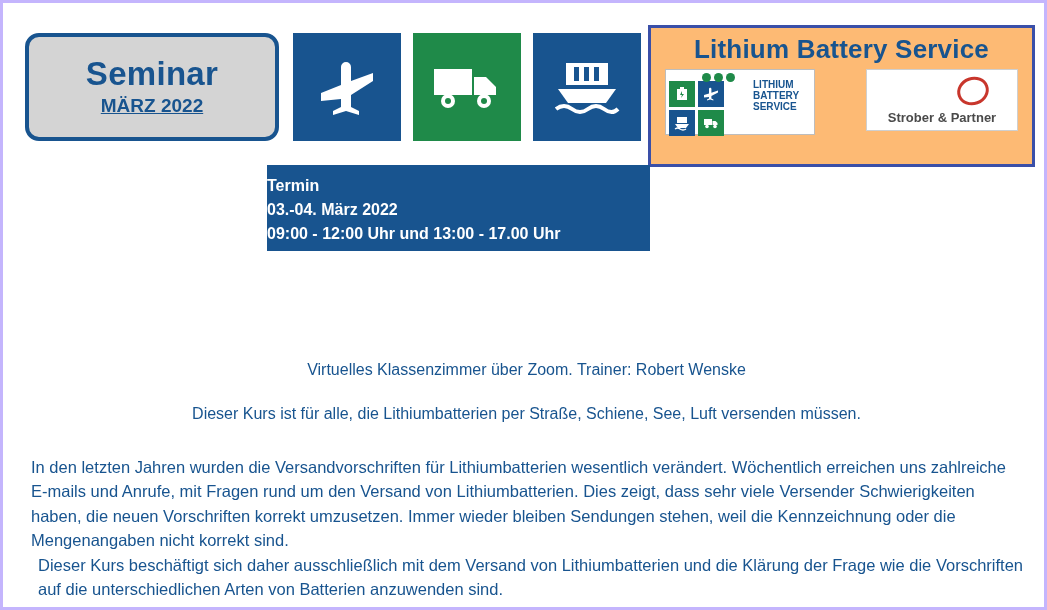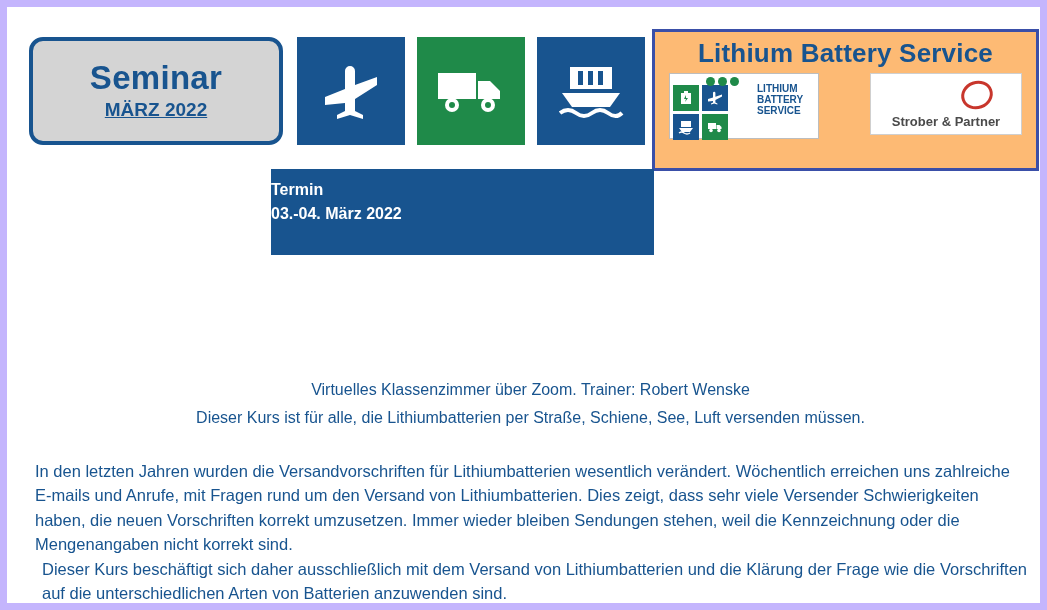--- a/index.html
+++ b/index.html
@@ -12,21 +12,21 @@
     background: #ffffff;
     font-family: "Liberation Sans", sans-serif;
     color: #1c4e85;
     overflow: hidden;
   }
   .page {
     position: relative;
     width: 1047px;
     height: 610px;
     box-sizing: border-box;
-    border: 7px solid #c4b5fd;
+    border: 3px solid #c4b5fd;
     background: #ffffff;
   }
 
   
   .header {
     position: absolute;
     top: 14px;
     left: 0;
     width: 1047px;
     height: 132px;
@@ -208,21 +208,21 @@
     left: 40px;
     width: 967px;
     text-align: center;
     font-size: 19px;
     font-weight: bold;
     color: #18548f;
     line-height: 1.45;
   }
   .subline {
     position: absolute;
-    top: 374px;
+    top: 358px;
     left: 40px;
     width: 967px;
     text-align: center;
     font-size: 16px;
     color: #18548f;
   }
   .subline2 {
     position: absolute;
     top: 402px;
     left: 40px;
@@ -343,20 +343,21 @@
           <div class="partner-name">Strober &amp; Partner</div>
         </div>
 
       </div>
     </div>
   </div>
 
   <div class="termin-box">
     <div class="termin-line">Termin</div>
     <div class="termin-line">03.-04. März 2022</div>
+    <div class="termin-line">09:00 - 12:00 Uhr und 13:00 - 17.00 Uhr</div>
   </div>
 
   <div class="subline">Virtuelles Klassenzimmer über Zoom. Trainer: Robert Wenske</div>
   <div class="subline2">Dieser Kurs ist für alle, die Lithiumbatterien per Straße, Schiene, See, Luft versenden müssen.</div>
 
   <div class="paragraphs">
     <p>In den letzten Jahren wurden die Versandvorschriften für Lithiumbatterien wesentlich verändert. Wöchentlich erreichen uns zahlreiche E-mails und Anrufe, mit Fragen rund um den Versand von Lithiumbatterien. Dies zeigt, dass sehr viele Versender Schwierigkeiten haben, die neuen Vorschriften korrekt umzusetzen. Immer wieder bleiben Sendungen stehen, weil die Kennzeichnung oder die Mengenangaben nicht korrekt sind.</p>
     <p>Dieser Kurs beschäftigt sich daher ausschließlich mit dem Versand von Lithiumbatterien und die Klärung der Frage wie die Vorschriften auf die unterschiedlichen Arten von Batterien anzuwenden sind.</p>
   </div>
 

